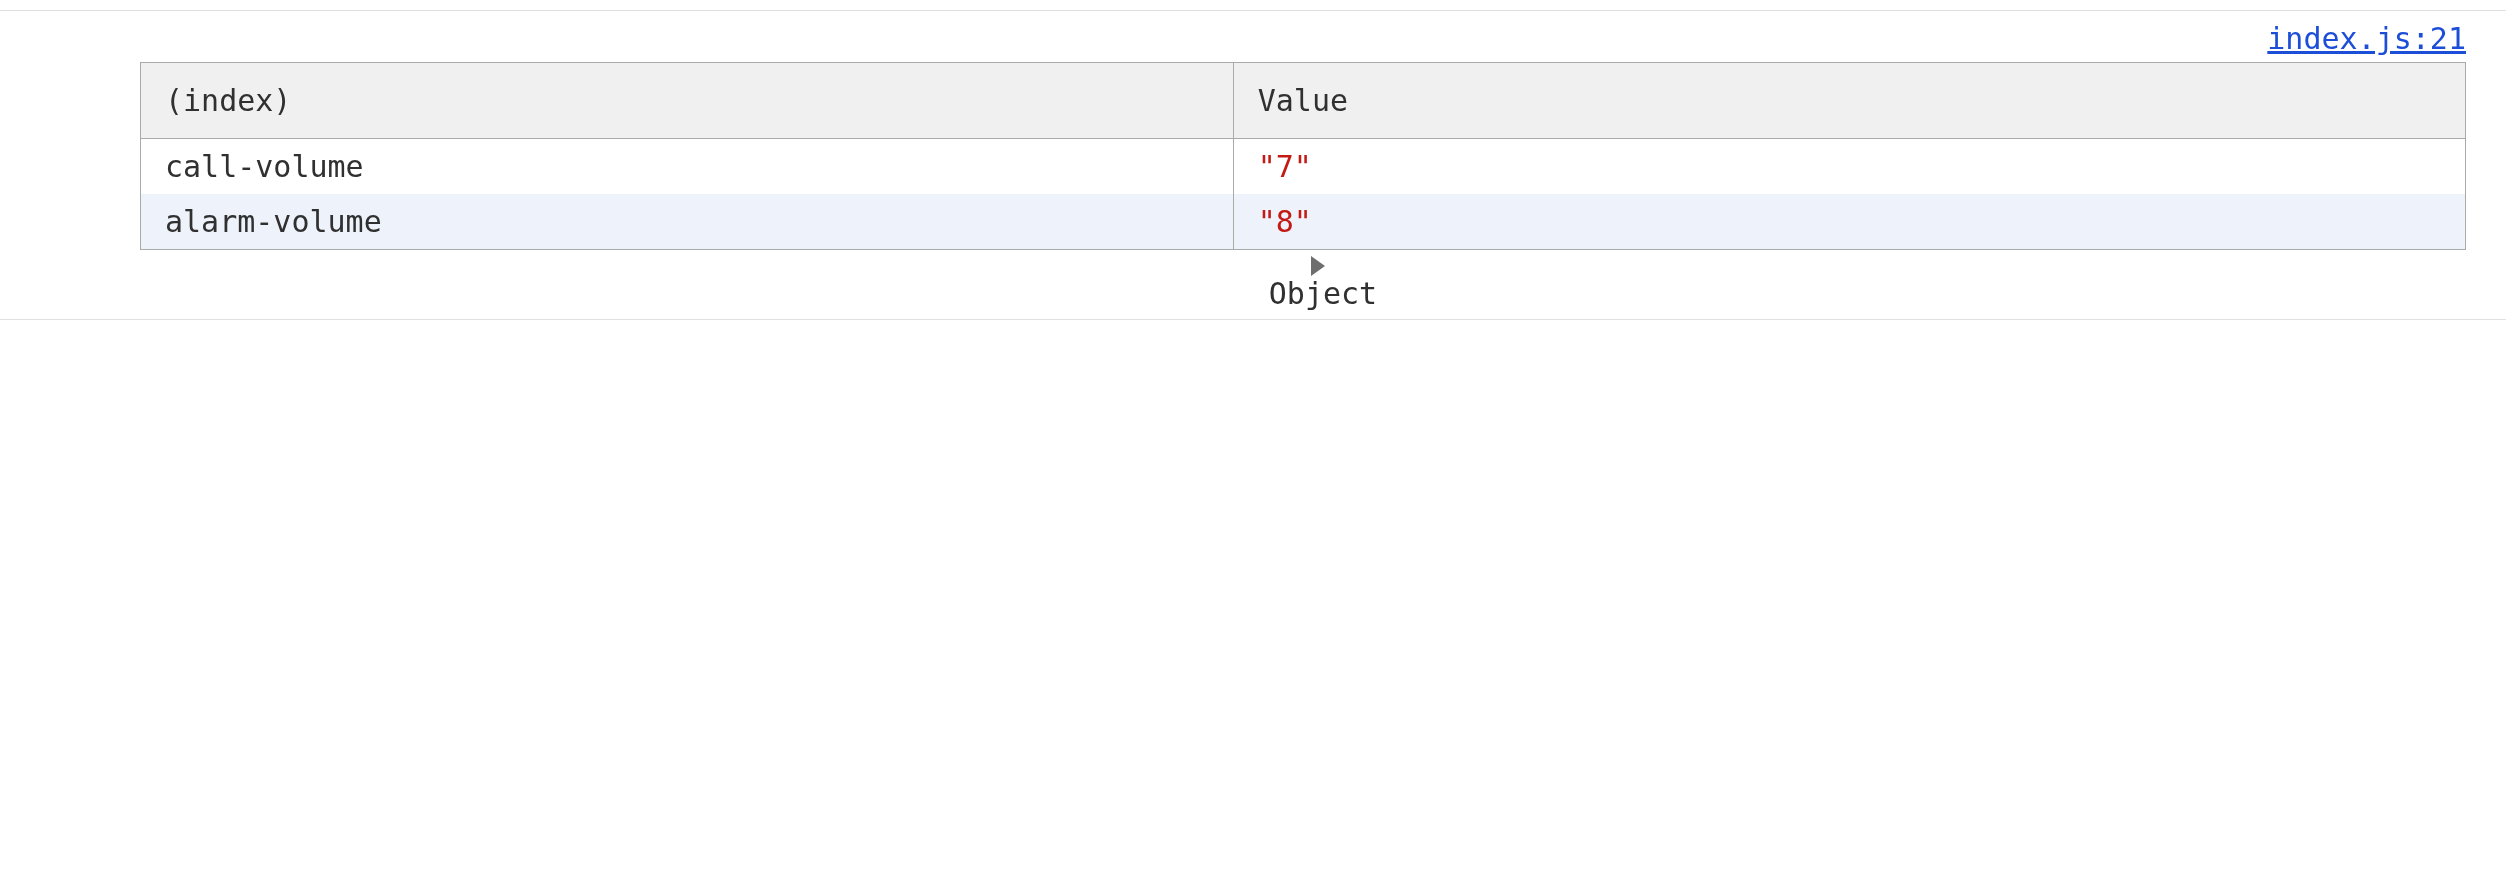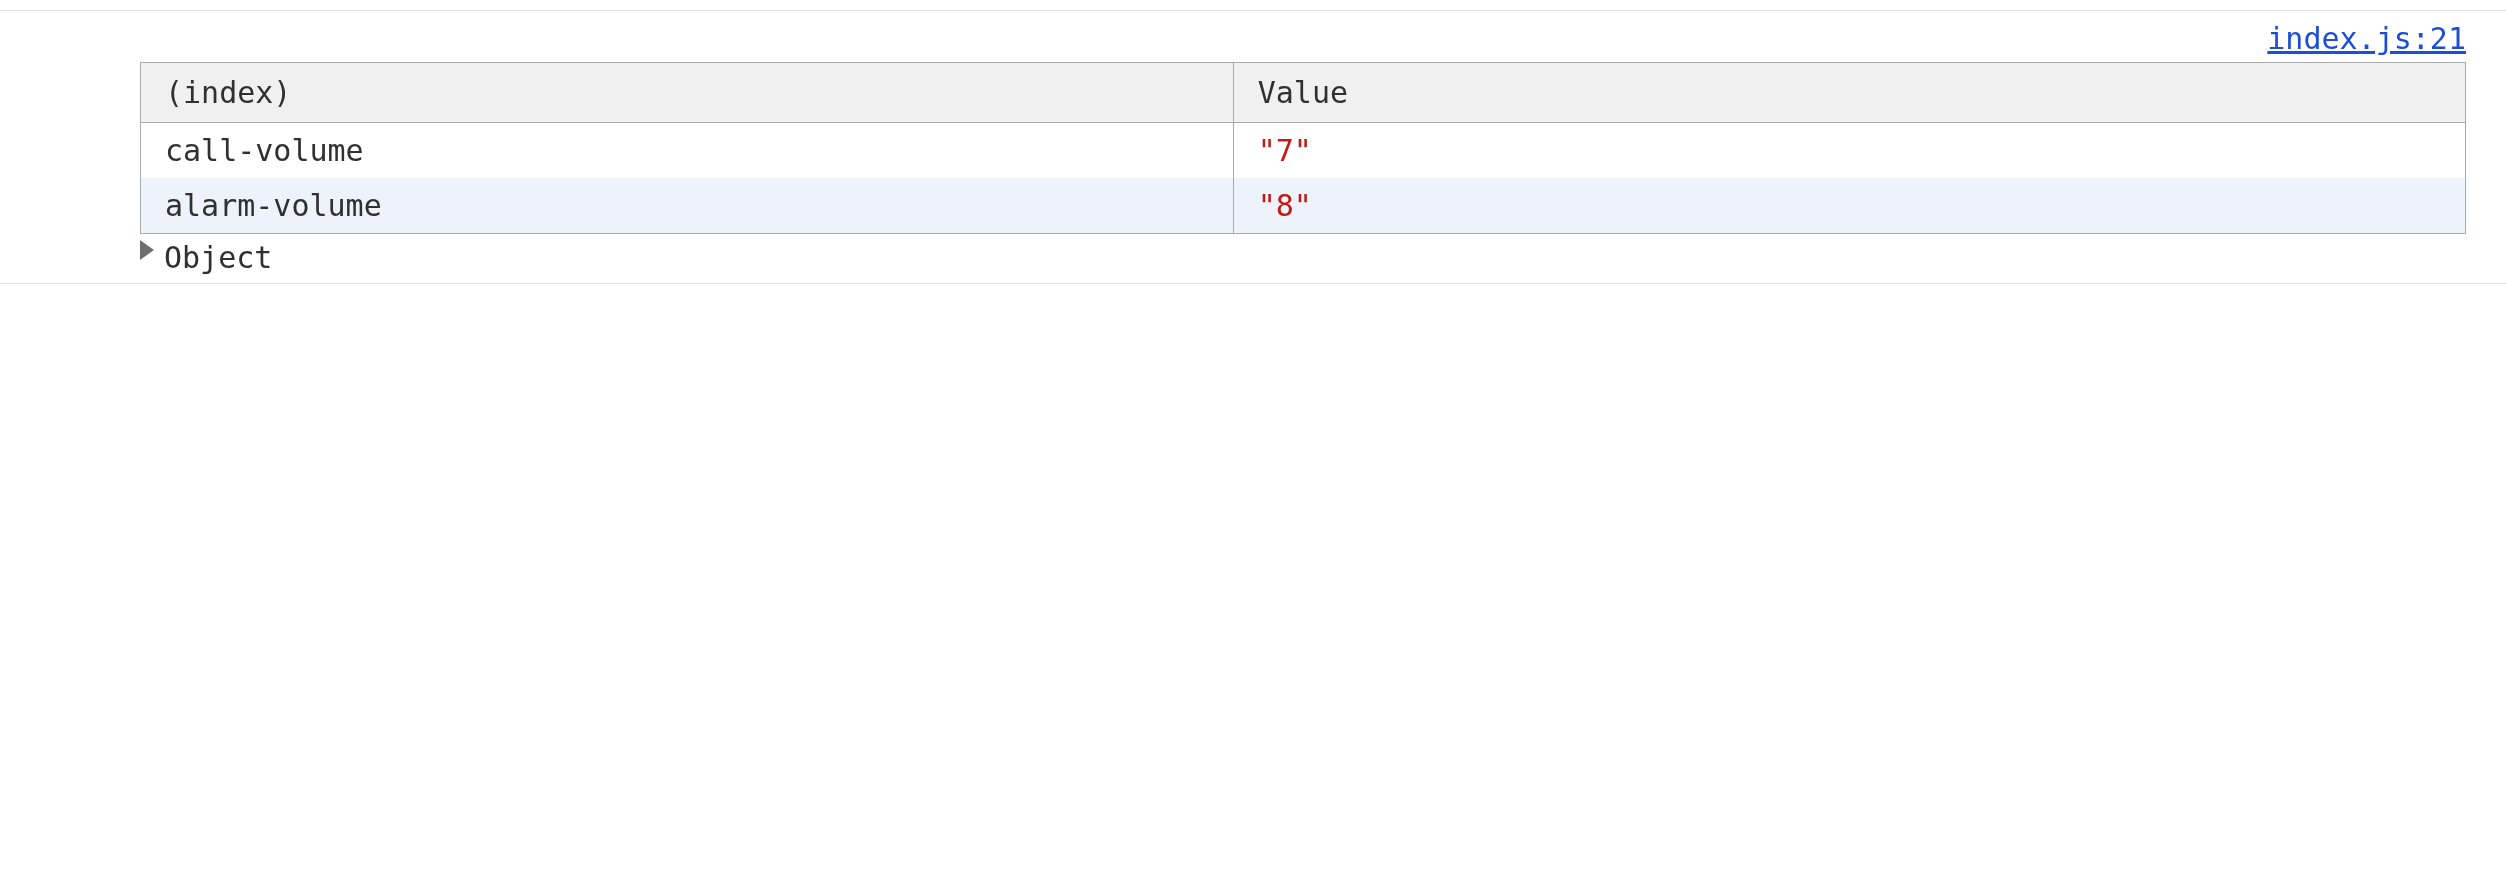--- a/index.html
+++ b/index.html
@@ -31,21 +31,21 @@
       border-collapse: collapse;
       margin: 0 40px 0 140px;
       width: calc(100% - 180px);
       border: 1px solid #aaa;
       background: #ffffff;
     }
     .console-table th {
       background: #f0f0f0;
       font-weight: normal;
       text-align: left;
-      padding: 12px 24px;
+      padding: 20px 24px;
       border-bottom: 1px solid #aaa;
       color: #303030;
       font-size: 30px;
     }
     .console-table th:first-child {
       border-right: 1px solid #aaa;
       width: 47%;
     }
     .console-table td {
       padding: 10px 24px;
@@ -60,23 +60,24 @@
     }
     .console-table tbody tr:nth-child(odd) {
       background: #ffffff;
     }
     .value-string {
       color: #c41a16;
     }
     .object-row {
       margin: 6px 0 0 140px;
       display: flex;
-      align-items: flex-start;
+      align-items: center;
       color: #303030;
       font-size: 30px;
+      flex-direction: column;
     }
     .disclosure-triangle {
       display: inline-block;
       width: 0;
       height: 0;
       border-top: 10px solid transparent;
       border-bottom: 10px solid transparent;
       border-left: 14px solid #6e6e6e;
       margin-right: 10px;
     }

